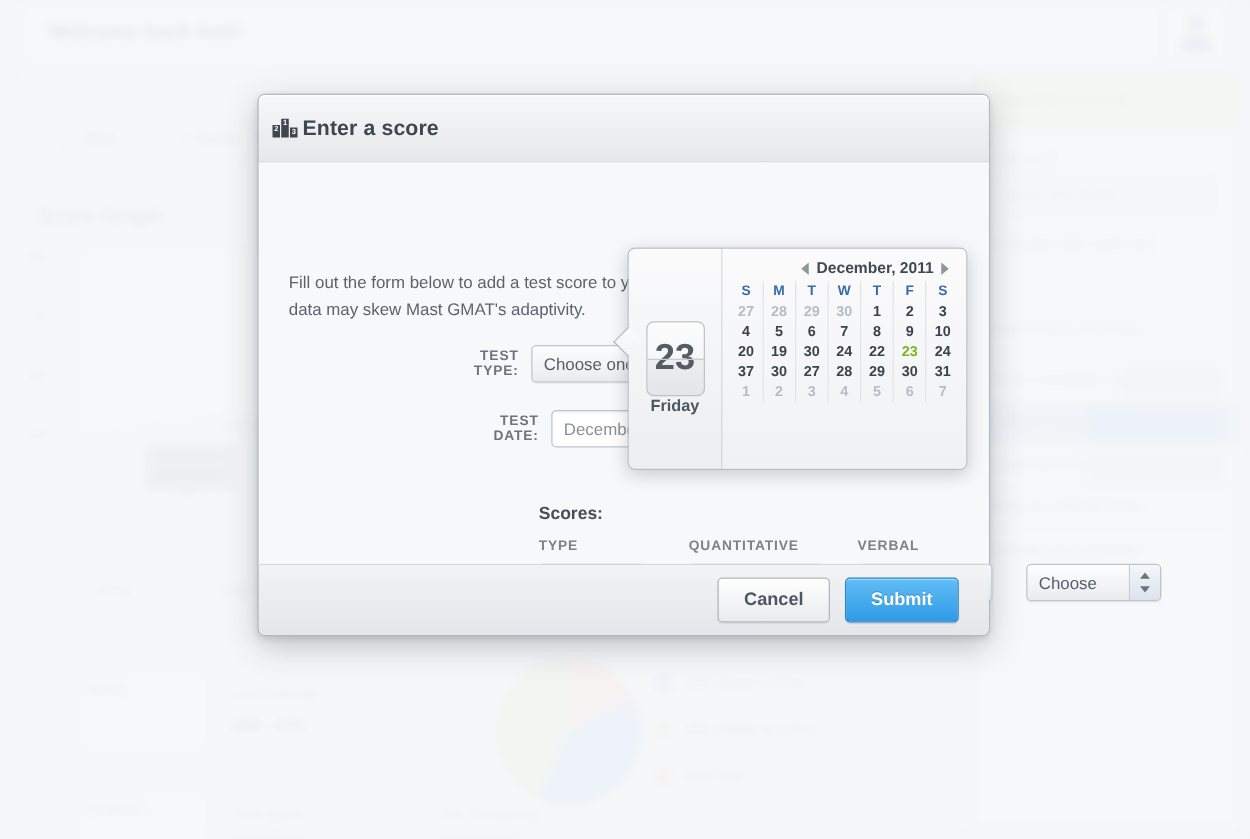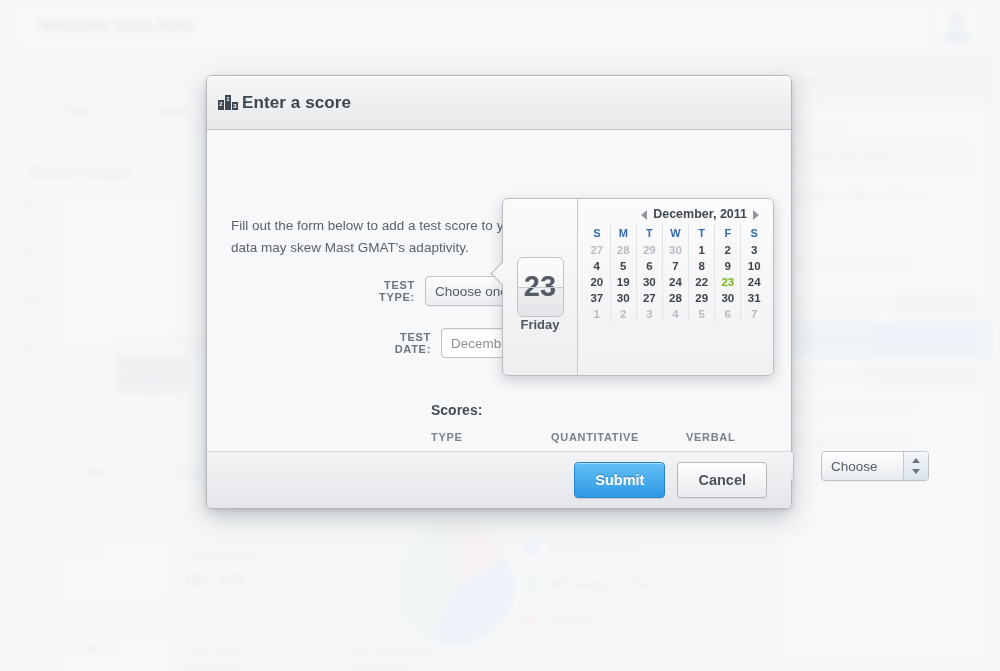--- a/index.html
+++ b/index.html
@@ -476,22 +476,22 @@
 
   <div class="score-col" style="left:614px">
     <div class="cl">&nbsp;</div>
     <div class="select-ctl" style="width:106px">
       <span class="val">Choose</span>
       <span class="spin"></span>
     </div>
   </div>
 
   <div class="modal-footer">
+    <div class="btn btn-cancel">Cancel</div>
     <div class="btn btn-submit">Submit</div>
-    <div class="btn btn-cancel">Cancel</div>
   </div>
 </div>
 
 <div id="datepicker">
   <div class="nub"></div>
   <div class="dp-left">
     <div class="dp-tile">23</div>
     <div class="dp-day">Friday</div>
   </div>
   <div class="dp-right">

